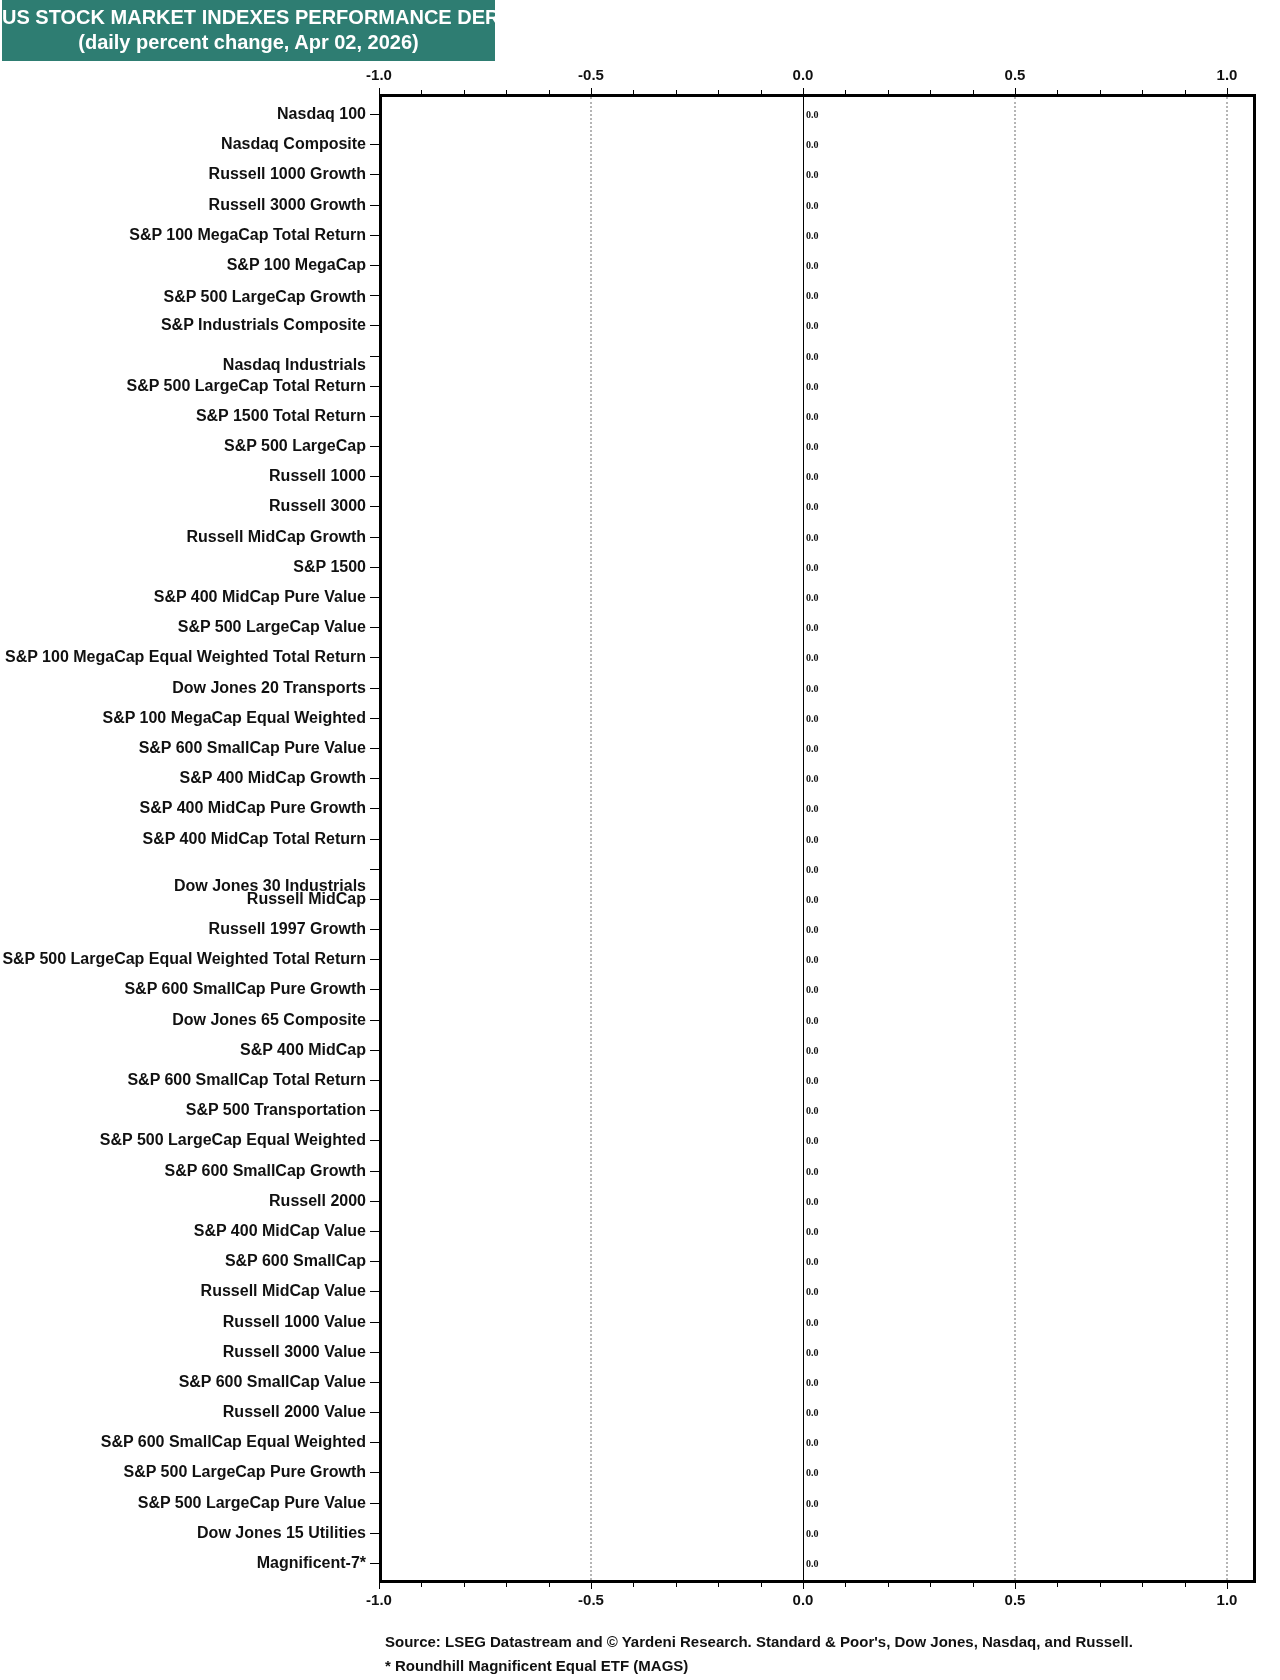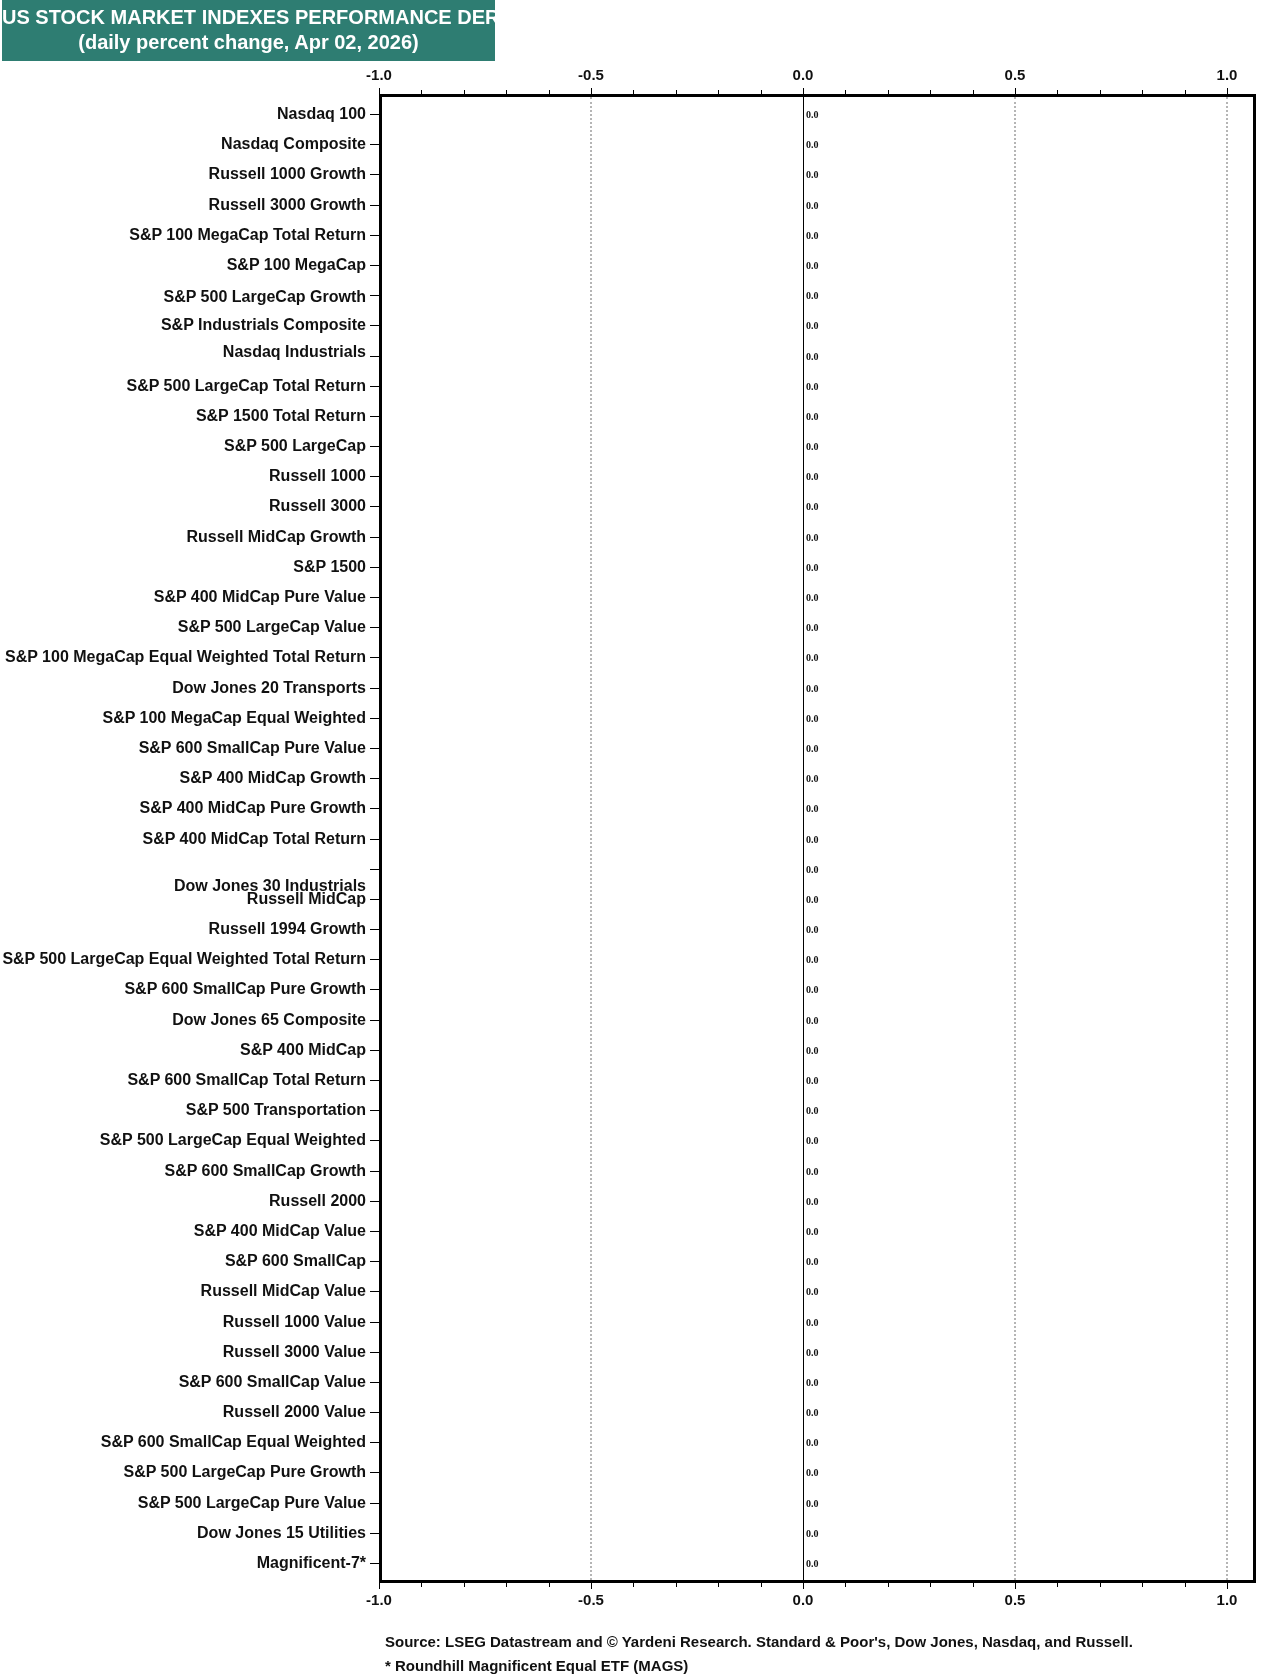--- a/index.html
+++ b/index.html
@@ -119,21 +119,21 @@
       <div class="val" style="top: 234.75px;">0.0</div>
       <div class="row-label" style="top: 264.938px;">S&amp;P 100 MegaCap</div>
       <div class="row-tick" style="top: 265px;"></div>
       <div class="val" style="top: 264.938px;">0.0</div>
       <div class="row-label" style="top: 297px;">S&amp;P 500 LargeCap Growth</div>
       <div class="row-tick" style="top: 295px;"></div>
       <div class="val" style="top: 295.125px;">0.0</div>
       <div class="row-label" style="top: 325.312px;">S&amp;P Industrials Composite</div>
       <div class="row-tick" style="top: 325px;"></div>
       <div class="val" style="top: 325.312px;">0.0</div>
-      <div class="row-label" style="top: 352px;">Nasdaq Industrials</div>
+      <div class="row-label" style="top: 365px;">Nasdaq Industrials</div>
       <div class="row-tick" style="top: 356px;"></div>
       <div class="val" style="top: 355.5px;">0.0</div>
       <div class="row-label" style="top: 385.688px;">S&amp;P 500 LargeCap Total Return</div>
       <div class="row-tick" style="top: 386px;"></div>
       <div class="val" style="top: 385.688px;">0.0</div>
       <div class="row-label" style="top: 415.875px;">S&amp;P 1500 Total Return</div>
       <div class="row-tick" style="top: 416px;"></div>
       <div class="val" style="top: 415.875px;">0.0</div>
       <div class="row-label" style="top: 446.062px;">S&amp;P 500 LargeCap</div>
       <div class="row-tick" style="top: 446px;"></div>
@@ -176,21 +176,21 @@
       <div class="val" style="top: 808.312px;">0.0</div>
       <div class="row-label" style="top: 838.5px;">S&amp;P 400 MidCap Total Return</div>
       <div class="row-tick" style="top: 839px;"></div>
       <div class="val" style="top: 838.5px;">0.0</div>
       <div class="row-label" style="top: 868.688px; margin-top: 17px;">Dow Jones 30 Industrials</div>
       <div class="row-tick" style="top: 869px;"></div>
       <div class="val" style="top: 868.688px;">0.0</div>
       <div class="row-label" style="top: 898.875px;">Russell MidCap</div>
       <div class="row-tick" style="top: 899px;"></div>
       <div class="val" style="top: 898.875px;">0.0</div>
-      <div class="row-label" style="top: 929.062px;">Russell 1994 Growth</div>
+      <div class="row-label" style="top: 929.062px;">Russell 1997 Growth</div>
       <div class="row-tick" style="top: 929px;"></div>
       <div class="val" style="top: 929.062px;">0.0</div>
       <div class="row-label" style="top: 959.25px;">S&amp;P 500 LargeCap Equal Weighted Total Return</div>
       <div class="row-tick" style="top: 959px;"></div>
       <div class="val" style="top: 959.25px;">0.0</div>
       <div class="row-label" style="top: 989.438px;">S&amp;P 600 SmallCap Pure Growth</div>
       <div class="row-tick" style="top: 989px;"></div>
       <div class="val" style="top: 989.438px;">0.0</div>
       <div class="row-label" style="top: 1019.62px;">Dow Jones 65 Composite</div>
       <div class="row-tick" style="top: 1020px;"></div>

